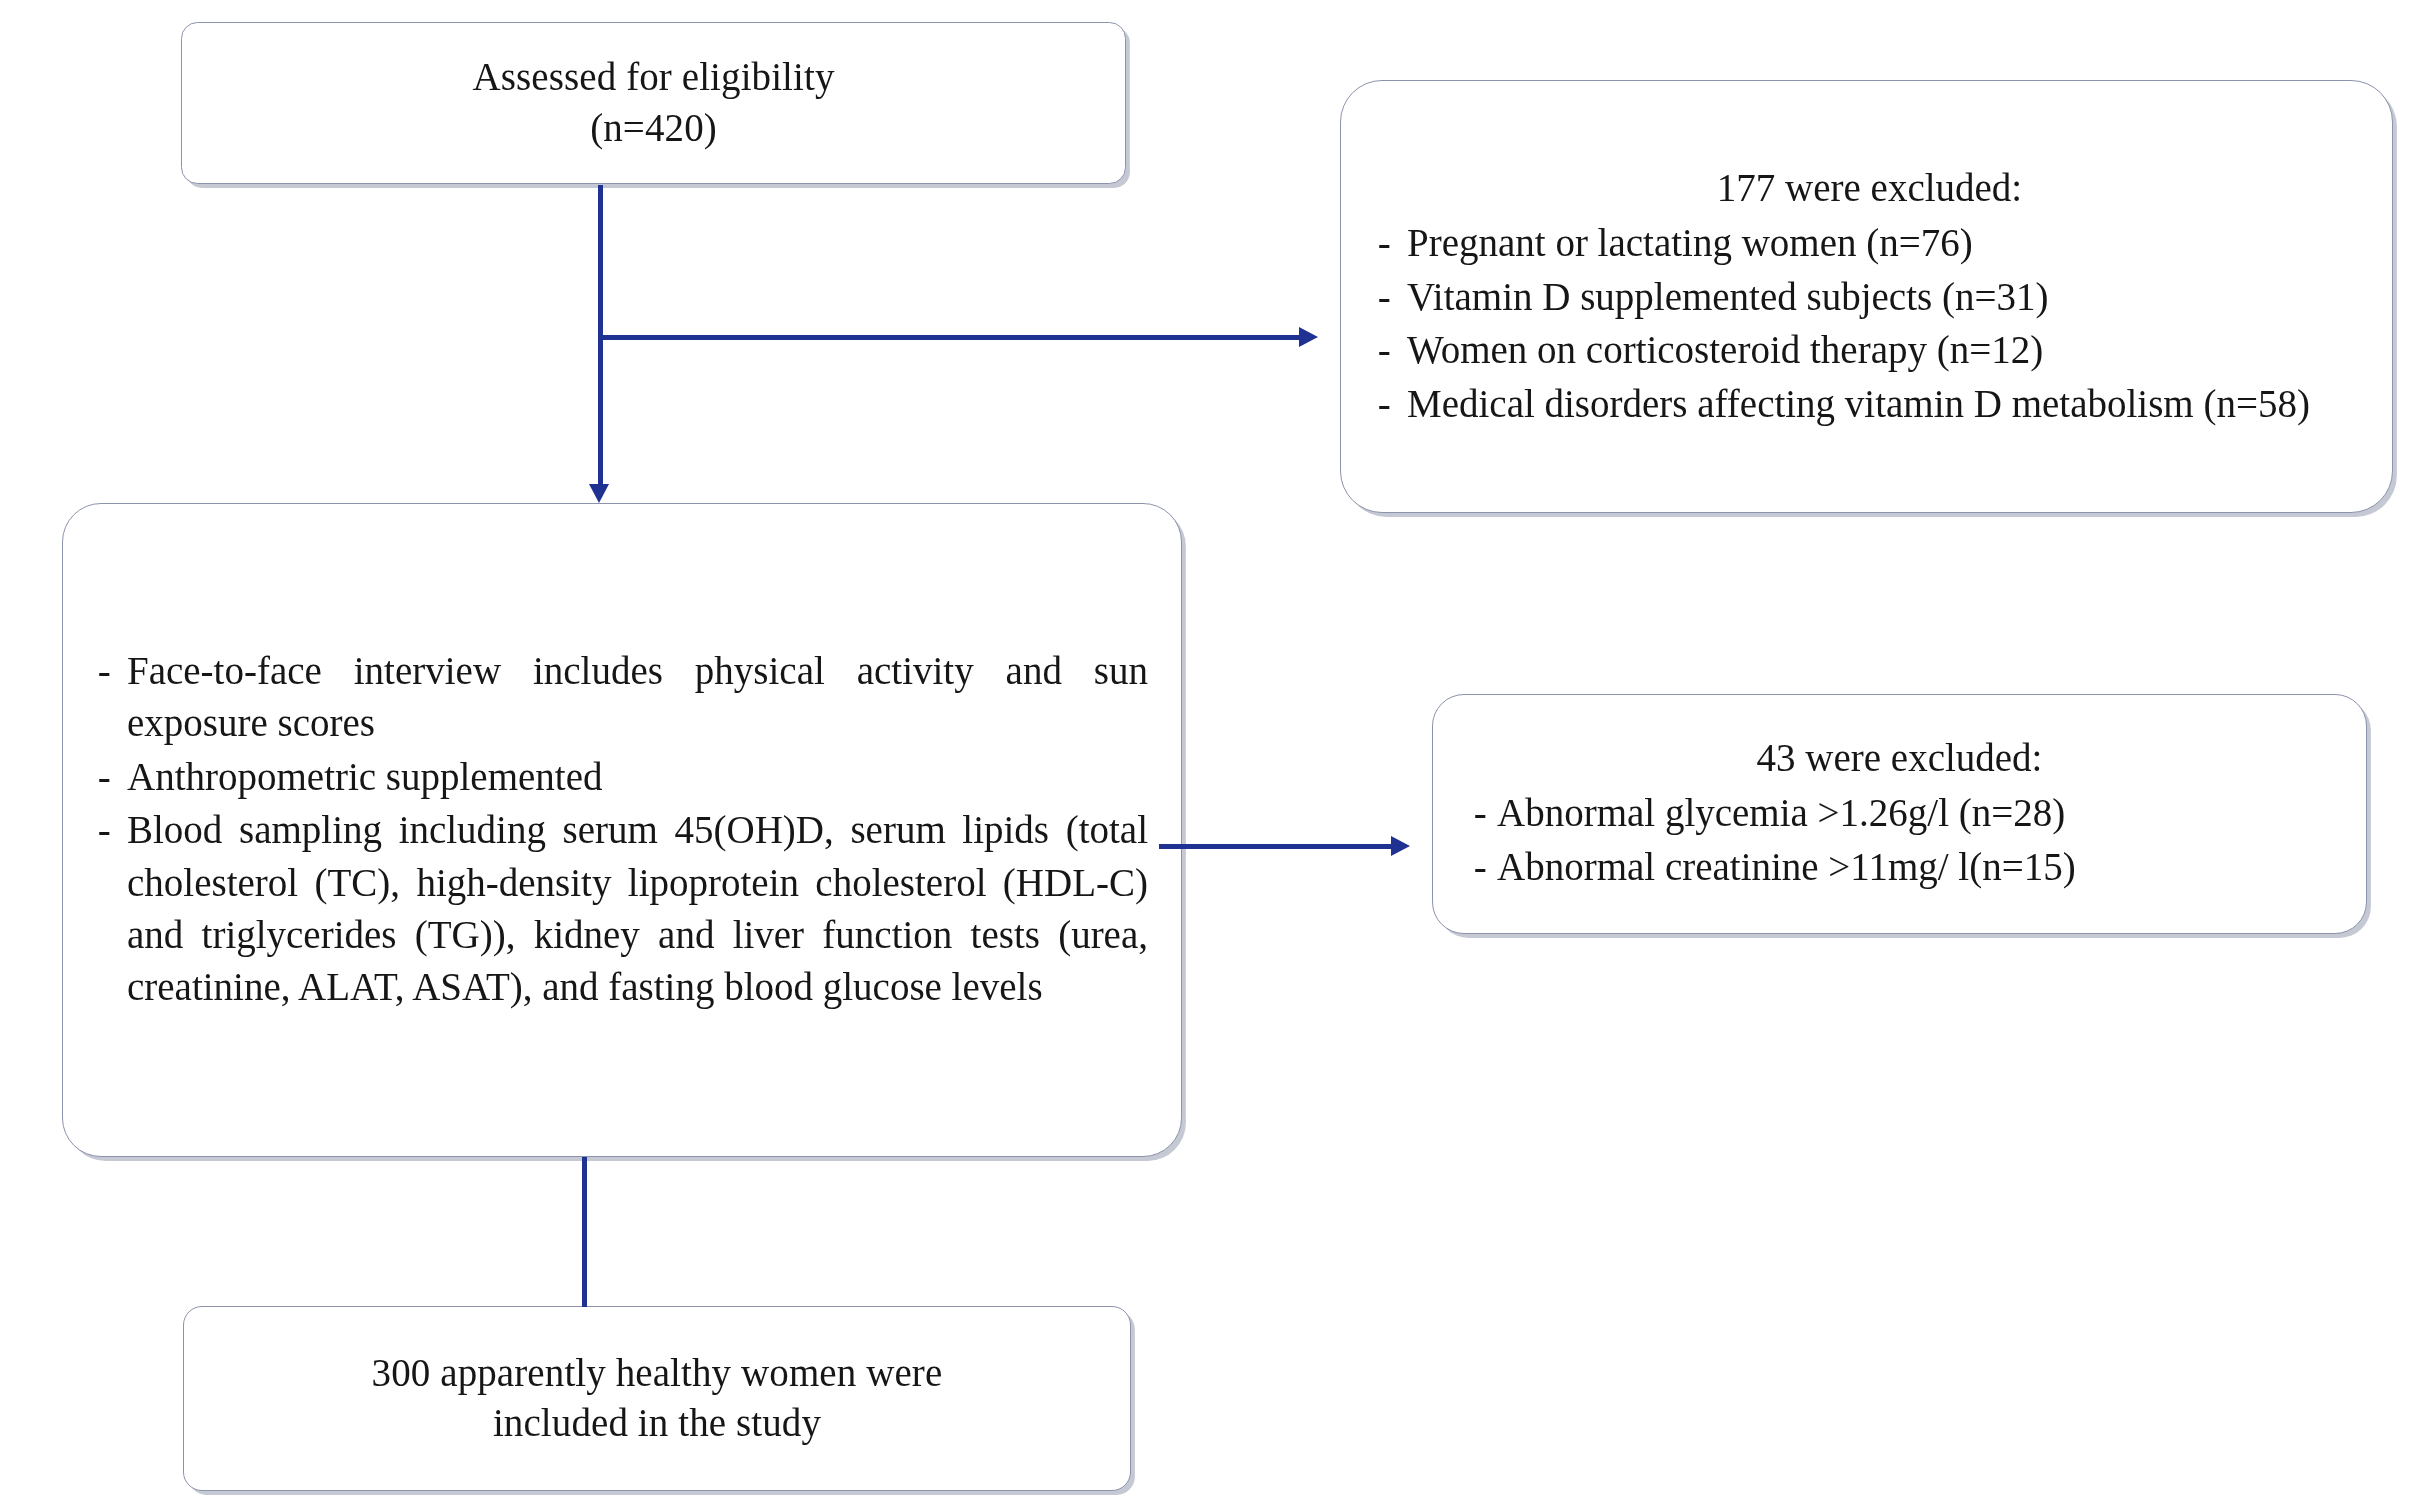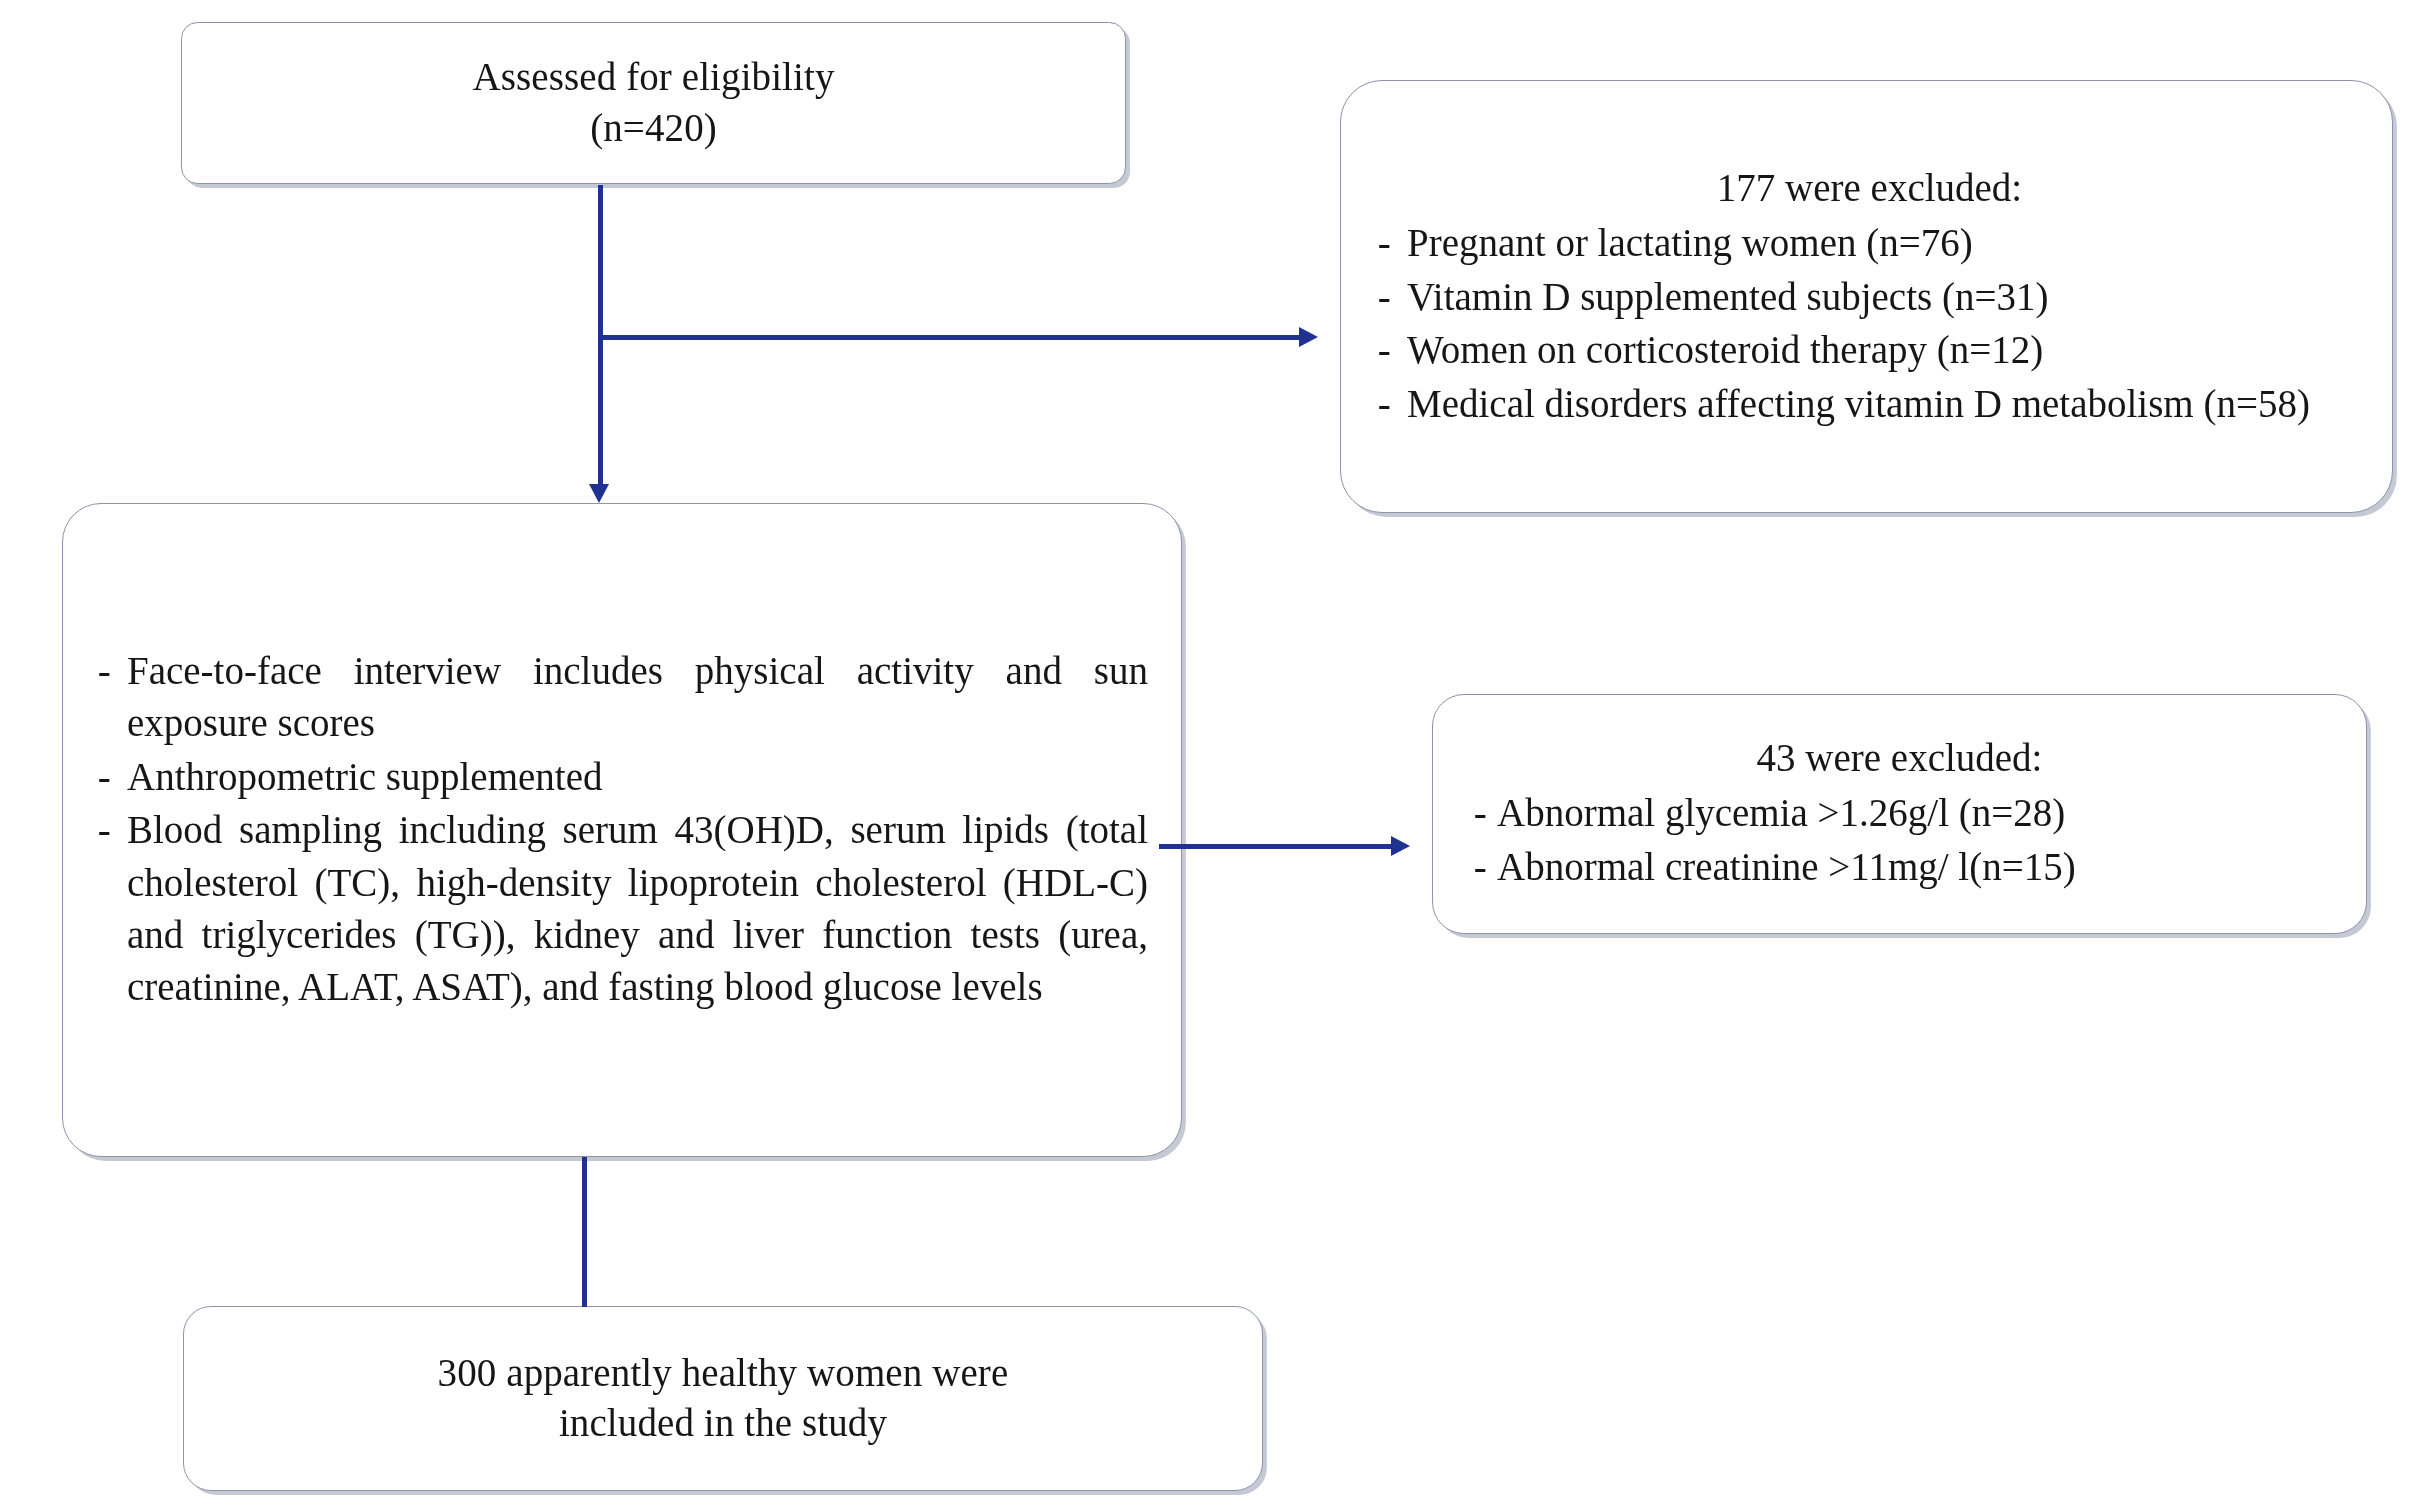--- a/index.html
+++ b/index.html
@@ -140,21 +140,21 @@
         <li>
           <span class="dash">-</span>
           <span>Face-to-face interview includes physical activity and sun exposure scores</span>
         </li>
         <li class="nojust">
           <span class="dash">-</span>
           <span>Anthropometric supplemented</span>
         </li>
         <li>
           <span class="dash">-</span>
-          <span>Blood sampling including serum 43(OH)D, serum lipids (total cholesterol (TC), high-density lipoprotein cholesterol (HDL-C) and triglycerides (TG)), kidney and liver function tests (urea, creatinine, ALAT, ASAT), and fasting blood glucose levels</span>
+          <span>Blood sampling including serum 45(OH)D, serum lipids (total cholesterol (TC), high-density lipoprotein cholesterol (HDL-C) and triglycerides (TG)), kidney and liver function tests (urea, creatinine, ALAT, ASAT), and fasting blood glucose levels</span>
         </li>
       </ul>
     </div>
   </div>
 
   <div class="node" style="left:1409px; top:694px; width:935px; height:240px; border-radius:32px;">
     <div class="node-inner" style="padding:0 19px;">
       <div class="hdr">43 were excluded:</div>
       <ul class="blist" style="padding-left:18px;">
         <li style="padding-left:27px;">
@@ -162,21 +162,21 @@
           <span>Abnormal glycemia &gt;1.26g/l (n=28)</span>
         </li>
         <li style="padding-left:27px;">
           <span class="dash">-</span>
           <span>Abnormal  creatinine &gt;11mg/ l(n=15)</span>
         </li>
       </ul>
     </div>
   </div>
 
-  <div class="node" style="left:160px; top:1306px; width:1080px; height:185px; border-radius:28px;">
+  <div class="node" style="left:160px; top:1306px; width:948px; height:185px; border-radius:19px;">
     <div class="node-inner">
       <div class="line ctr">300 apparently healthy women were</div>
       <div class="line ctr">included in the study</div>
     </div>
   </div>
 
   <div class="vline" style="left:598px; top:185px; height:302px;"></div>
   <div class="arrow-down" style="left:589px; top:484px;"></div>
 
   <div class="hline" style="left:598px; top:335px; width:703px;"></div>

